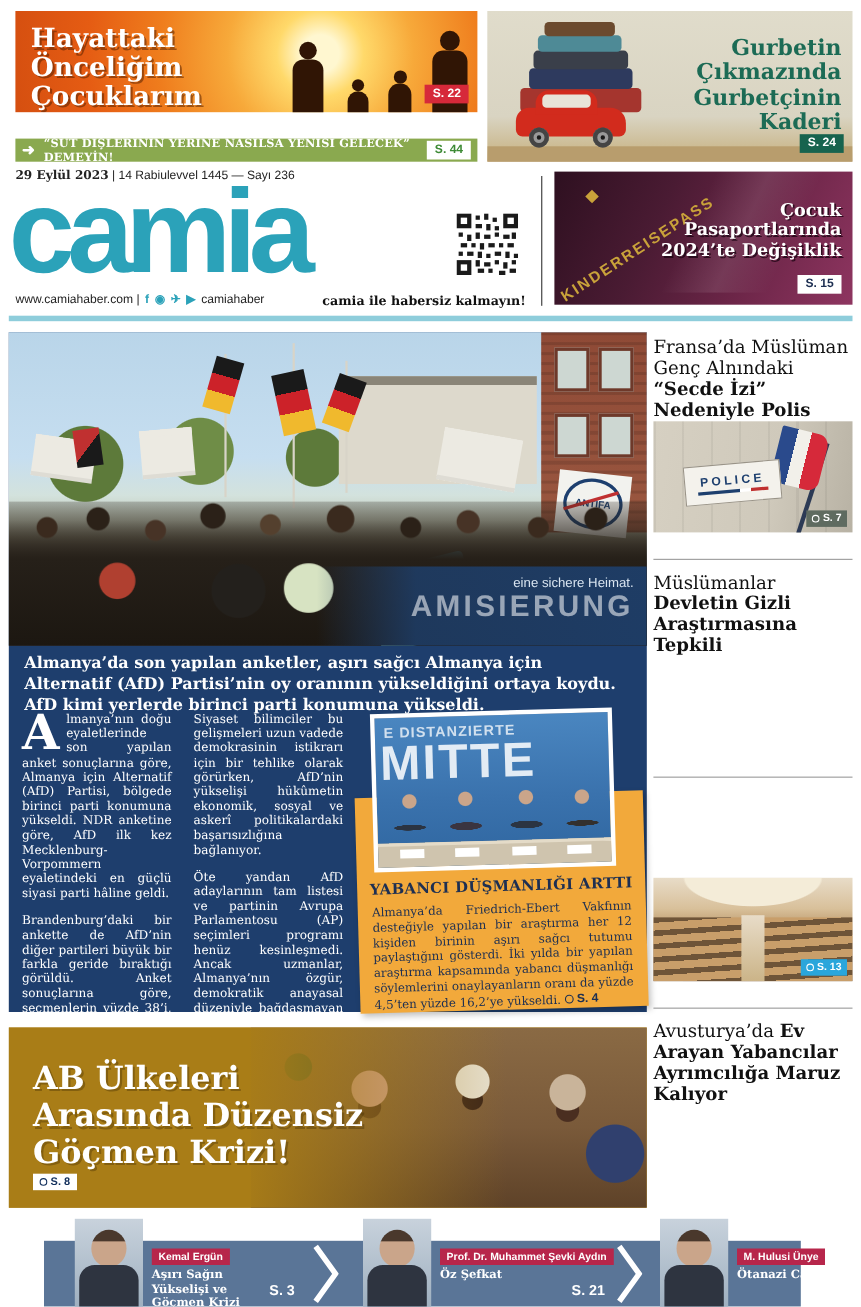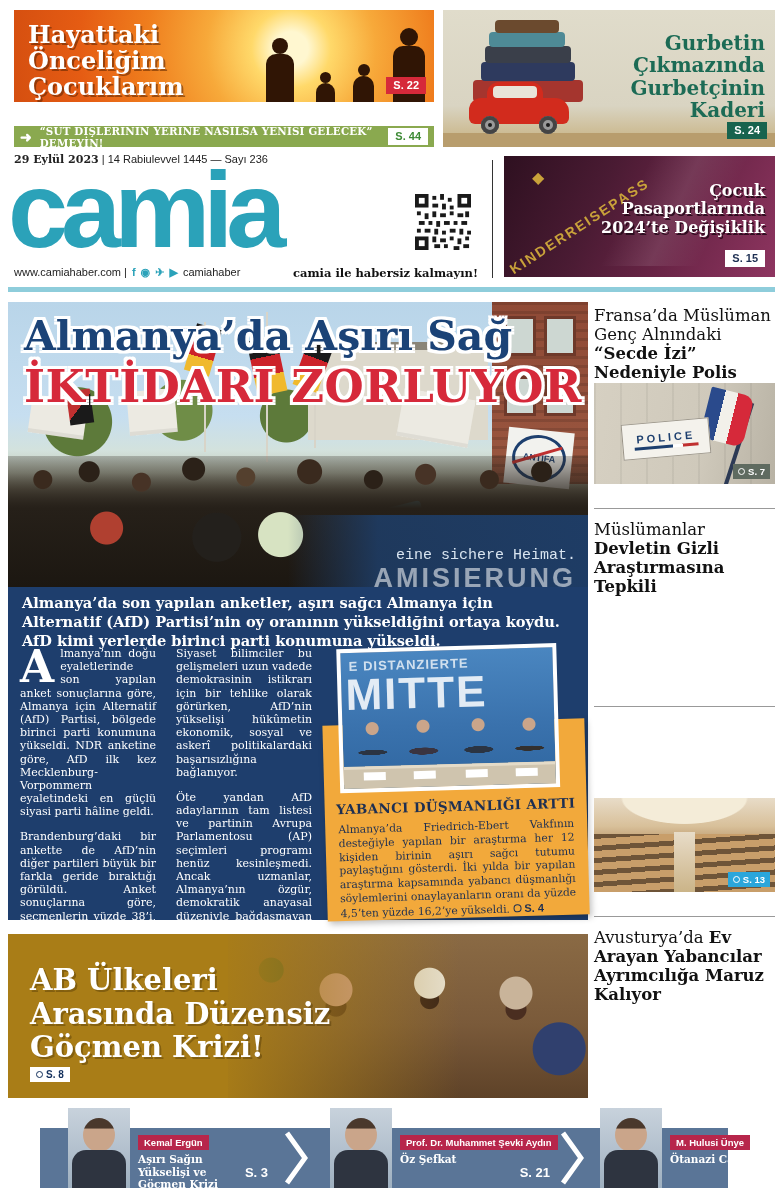--- a/index.html
+++ b/index.html
@@ -105,21 +105,21 @@
   .antifa .ring{width:48px;height:40px;border:3px solid #1d3f6e;border-radius:50%;
     display:flex;align-items:center;justify-content:center;position:relative;}
   .antifa .ring::after{content:"";position:absolute;left:-4px;top:16px;width:52px;height:3px;
     background:#c03030;transform:rotate(-22deg);}
   .antifa .word{font-family:"Liberation Sans",sans-serif;font-weight:bold;font-size:9px;color:#1d3f6e;}
   .whitesign{position:absolute;background:#eceae2;transform:rotate(8deg);
     box-shadow:inset 0 6px 0 #eceae2, inset 0 -4px 0 rgba(0,0,0,.06);}
   .bannerov{position:absolute;right:0;bottom:0;width:300px;height:72px;
     background:linear-gradient(90deg,rgba(30,62,105,.0) 0%,rgba(30,62,105,.85) 30%,rgba(30,62,105,.95) 100%);
     color:#fff;text-align:right;padding:8px 12px 0 0;box-sizing:border-box;}
-  .bannerov .small{font-family:Liberation Mono, monospace;font-size:15px;color:#d8e4f0;margin-top:24px;}
+  .bannerov .small{font-family:Liberation Sans, sans-serif;font-size:12px;color:#d8e4f0;}
   .bannerov .big{font-family:"Liberation Sans",sans-serif;font-weight:bold;font-size:27px;
     letter-spacing:3px;color:rgba(255,255,255,.55);line-height:1.1;}
   .hl{position:absolute;left:16px;font-weight:bold;
     text-shadow:-3px -3px 0 #fff,3px -3px 0 #fff,-3px 3px 0 #fff,3px 3px 0 #fff,0 -3px 0 #fff,0 3px 0 #fff,-3px 0 0 #fff,3px 0 0 #fff,-1px -1px 0 #fff,1px 1px 0 #fff;}
   .hl1{top:10px;font-size:41px;color:#1b4377;}
   .hl2{top:58px;font-size:45px;color:#d6293a;letter-spacing:.5px;}
   .lead{position:absolute;left:14px;top:292px;width:552px;color:#fff;font-weight:bold;
     font-size:14.6px;line-height:1.3;}
   .cols{position:absolute;top:345px;left:12px;width:292px;color:#fff;}
   .col{position:absolute;top:0;width:136px;font-size:11px;line-height:1.2;text-align:justify;}
@@ -393,22 +393,20 @@
       <div class="antifa">
         <span class="ring">
             <span class="word">ANTIFA</span>
           </span>
       </div>
       <div class="crowd"></div>
       <div class="bannerov">
         <div class="small">eine sichere Heimat.</div>
         <div class="big">AMISIERUNG</div>
       </div>
-      <div class="hl hl1">Almanya’da Aşırı Sağ</div>
-      <div class="hl hl2">İKTİDARI ZORLUYOR</div>
     </div>
 
     <div class="lead">Almanya’da son yapılan anketler, aşırı sağcı Almanya için Alternatif (AfD) Partisi’nin oy oranının yükseldiğini ortaya koydu. AfD kimi yerlerde birinci parti konumuna yükseldi.</div>
 
     <div class="cols">
       <div class="col col1">
         <p><span class="dropcap">A</span><span>lmanya’nın doğu eyaletlerinde son yapılan anket sonuçlarına göre, Almanya için Alternatif (AfD) Partisi, bölgede birinci parti konumuna yükseldi. NDR anketine göre, AfD ilk kez Mecklenburg-Vorpommern eyaletindeki en güçlü siyasi parti hâline geldi.</span></p>
         <p>Brandenburg’daki bir ankette de AfD’nin diğer partileri büyük bir farkla geride bıraktığı görüldü. Anket sonuçlarına göre, seçmenlerin yüzde 38’i, bir sonraki eyalet seçimlerinde AfD’nin hükûmette yer almasında bir problem görmüyor.</p>
       </div>
       <div class="col col2">

